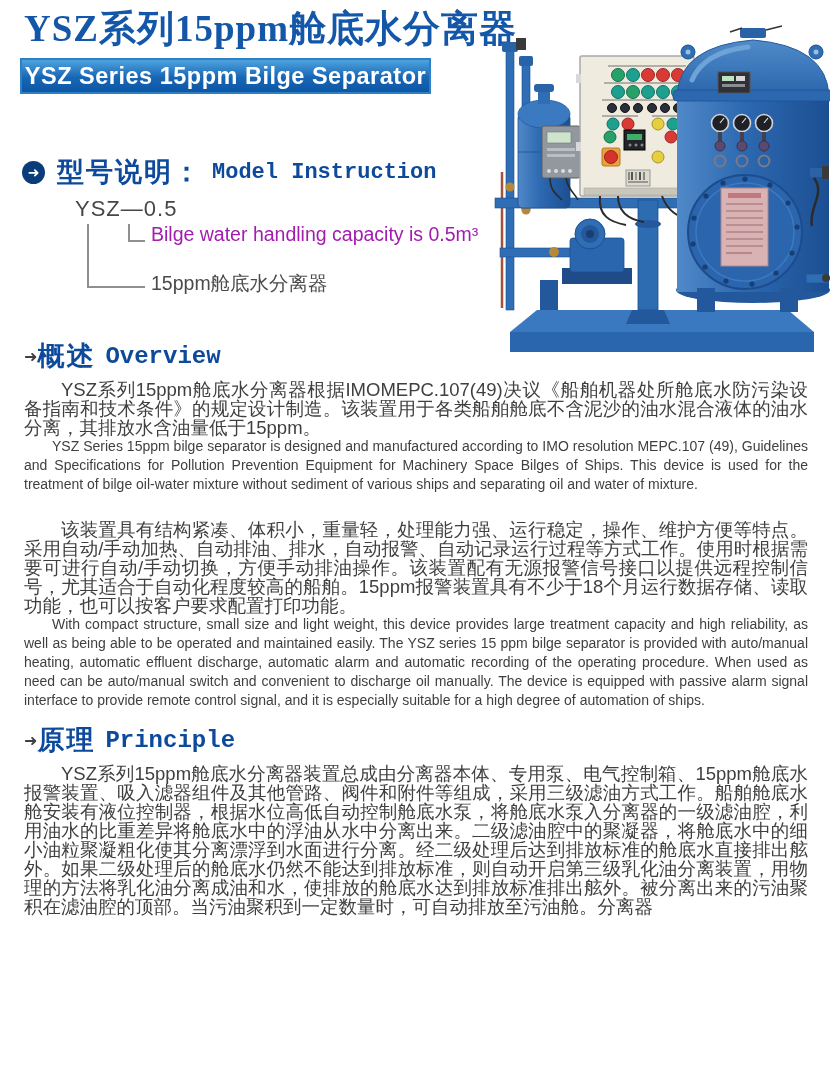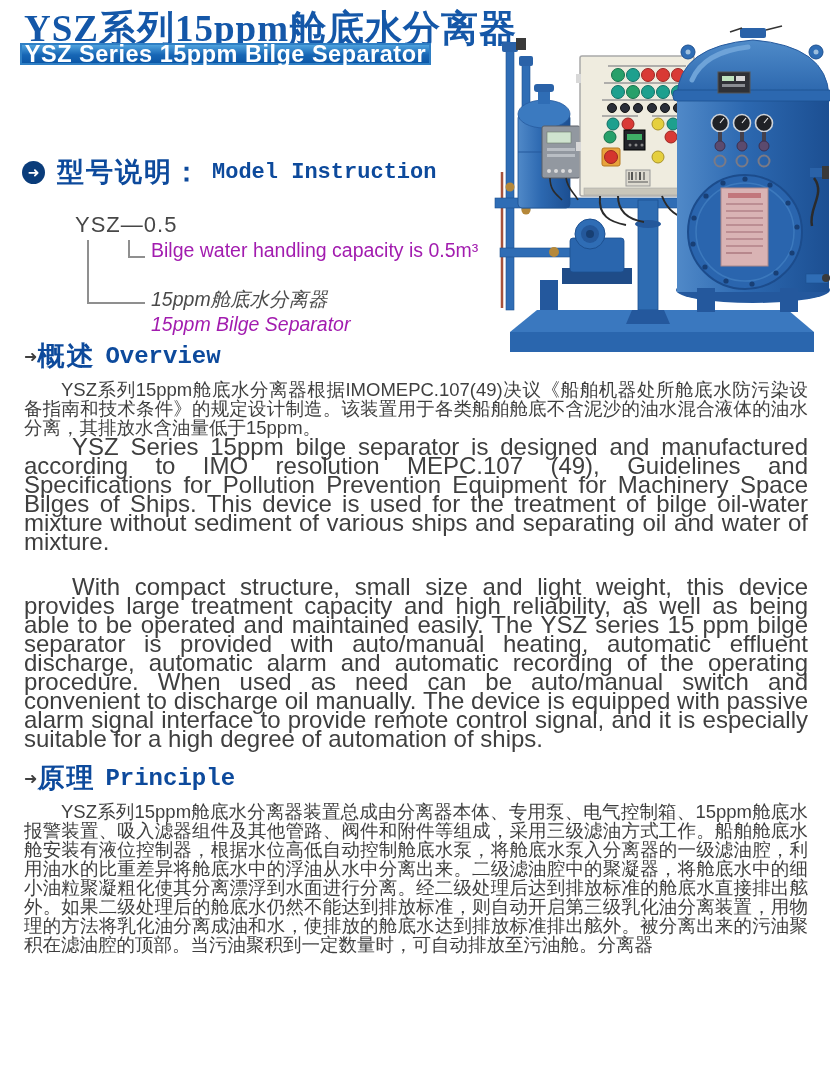--- a/index.html
+++ b/index.html
@@ -22,21 +22,21 @@
     overflow:hidden;
   }
   .page-title{
     position:absolute;left:24px;top:4px;
     font-family:"Liberation Serif","DejaVu Serif",serif;
     font-weight:bold;font-size:37px;letter-spacing:1px;
     color:var(--title-blue);
     white-space:nowrap;
   }
   .banner{
-    position:absolute;left:20px;top:43px;width:411px;height:22px;
+    position:absolute;left:20px;top:58px;width:411px;height:36px;
     background:linear-gradient(180deg,var(--banner-top) 0%,var(--banner-mid) 55%,var(--banner-bottom) 100%);
     border:2px solid #2f7fc4;
     display:flex;align-items:center;justify-content:center;
     color:#fff;font-weight:bold;font-size:23.5px;letter-spacing:0.5px;
     white-space:nowrap;
   }
   .figure-wrap{position:absolute;left:492px;top:22px;width:338px;height:330px;}
   .sec-heading{
     position:absolute;display:flex;align-items:center;
   }
@@ -44,40 +44,40 @@
     width:23px;height:23px;border-radius:50%;
     background:var(--bullet-navy);color:#fff;
     display:flex;align-items:center;justify-content:center;
     font-size:14px;font-weight:bold;margin-right:12px;flex:0 0 auto;
   }
   .h-cn{font-size:27px;font-weight:bold;color:var(--heading-blue);letter-spacing:2px;}
   .h-en{font-family:Liberation Mono, monospace;font-weight:bold;
         font-size:24px;color:var(--heading-blue);margin-left:10px;}
   .h-en.small{font-size:22px;}
   
-  .model-tree{position:absolute;left:0;top:16px;width:520px;height:330px;}
+  .model-tree{position:absolute;left:0;top:0;width:520px;height:330px;}
   .model-code{
     position:absolute;left:75px;top:196px;
     font-size:22px;color:#474747;letter-spacing:1px;
   }
   .conn{position:absolute;border-left:2px solid var(--tree-line);border-bottom:2px solid var(--tree-line);}
   .conn.c1{left:128px;top:224px;width:17px;height:18px;}
   .conn.c2{left:87px;top:224px;width:58px;height:64px;}
   .branch{position:absolute;left:151px;font-size:19.5px;color:#4a4a4a;line-height:25px;white-space:nowrap;}
   .branch .en{color:#a21caf;}
   .branch.b1{top:222px;}
-  .branch.b2{top:271px;font-style:italic;}
+  .branch.b2{top:271px;}
   
   #content{position:absolute;left:24px;top:338px;width:784px;}
   .flow-heading{position:static;display:flex;align-items:center;height:36px;}
   .para{
     font-size:18.5px;line-height:19px;text-align:justify;
     text-indent:2em;color:var(--body-text);
   }
-  .para.en{font-size:24px;}
+  .para.en{font-size:14px;}
   .gap26{height:26px;}
   .mt14{margin-top:12px;}
   .mb4{margin-bottom:6px;}
   svg .lbl{stroke:#9a9a9a;stroke-width:1.5;}
 </style>
 </head>
 <body>
 
 <div class="page-title">YSZ系列15ppm舱底水分离器</div>
 <div class="banner">YSZ Series 15ppm Bilge Separator</div>
@@ -316,33 +316,33 @@
 
 <div class="model-tree">
   <div class="model-code">YSZ—0.5</div>
   <div class="conn c1"></div>
   <div class="conn c2"></div>
   <div class="branch b1">
     <div class="en">Bilge water handling capacity is 0.5m³</div>
   </div>
   <div class="branch b2">
     <div class="cn">15ppm舱底水分离器</div>
-    <div class="en">15ppm Bilge Separator</div>
   </div>
 </div>
 
 <div id="content">
   <div class="flow-heading mb4">
     <span class="bullet">➜</span>
     <span class="h-cn">概述</span>
     <span class="h-en">Overview</span>
   </div>
   <p class="para cn">YSZ系列15ppm舱底水分离器根据IMOMEPC.107(49)决议《船舶机器处所舱底水防污染设备指南和技术条件》的规定设计制造。该装置用于各类船舶舱底不含泥沙的油水混合液体的油水分离，其排放水含油量低于15ppm。</p>
   <p class="para en">YSZ Series 15ppm bilge separator is designed and manufactured according to IMO resolution MEPC.107 (49), Guidelines and Specifications for Pollution Prevention Equipment for Machinery Space Bilges of Ships. This device is used for the treatment of bilge oil-water mixture without sediment of various ships and separating oil and water of mixture.</p>
   <div class="gap26"></div>
+  <p class="para cn">该装置具有结构紧凑、体积小，重量轻，处理能力强、运行稳定，操作、维护方便等特点。采用自动/手动加热、自动排油、排水，自动报警、自动记录运行过程等方式工作。使用时根据需要可进行自动/手动切换，方便手动排油操作。该装置配有无源报警信号接口以提供远程控制信号，尤其适合于自动化程度较高的船舶。15ppm报警装置具有不少于18个月运行数据存储、读取功能，也可以按客户要求配置打印功能。</p>
   <p class="para en">With compact structure, small size and light weight, this device provides large treatment capacity and high reliability, as well as being able to be operated and maintained easily. The YSZ series 15 ppm bilge separator is provided with auto/manual heating, automatic effluent discharge, automatic alarm and automatic recording of the operating procedure. When used as need can be auto/manual switch and convenient to discharge oil manually. The device is equipped with passive alarm signal interface to provide remote control signal, and it is especially suitable for a high degree of automation of ships.</p>
   <div class="flow-heading mt14 mb4">
     <span class="bullet">➜</span>
     <span class="h-cn">原理</span>
     <span class="h-en">Principle</span>
   </div>
   <p class="para cn">YSZ系列15ppm舱底水分离器装置总成由分离器本体、专用泵、电气控制箱、15ppm舱底水报警装置、吸入滤器组件及其他管路、阀件和附件等组成，采用三级滤油方式工作。船舶舱底水舱安装有液位控制器，根据水位高低自动控制舱底水泵，将舱底水泵入分离器的一级滤油腔，利用油水的比重差异将舱底水中的浮油从水中分离出来。二级滤油腔中的聚凝器，将舱底水中的细小油粒聚凝粗化使其分离漂浮到水面进行分离。经二级处理后达到排放标准的舱底水直接排出舷外。如果二级处理后的舱底水仍然不能达到排放标准，则自动开启第三级乳化油分离装置，用物理的方法将乳化油分离成油和水，使排放的舱底水达到排放标准排出舷外。被分离出来的污油聚积在滤油腔的顶部。当污油聚积到一定数量时，可自动排放至污油舱。分离器</p>
 </div>
 
 </body></html>

